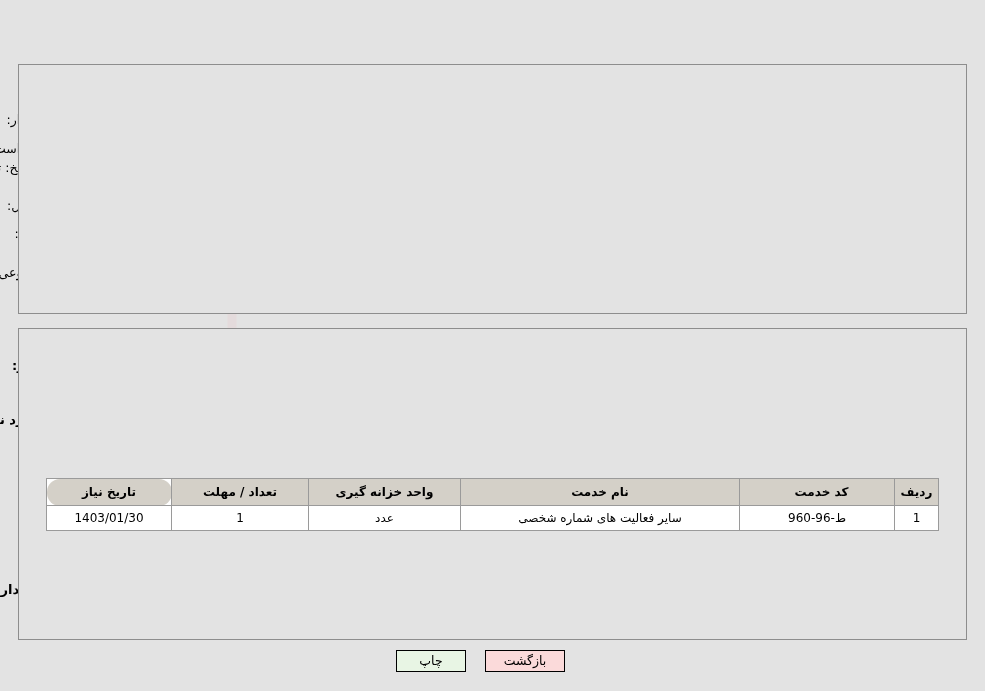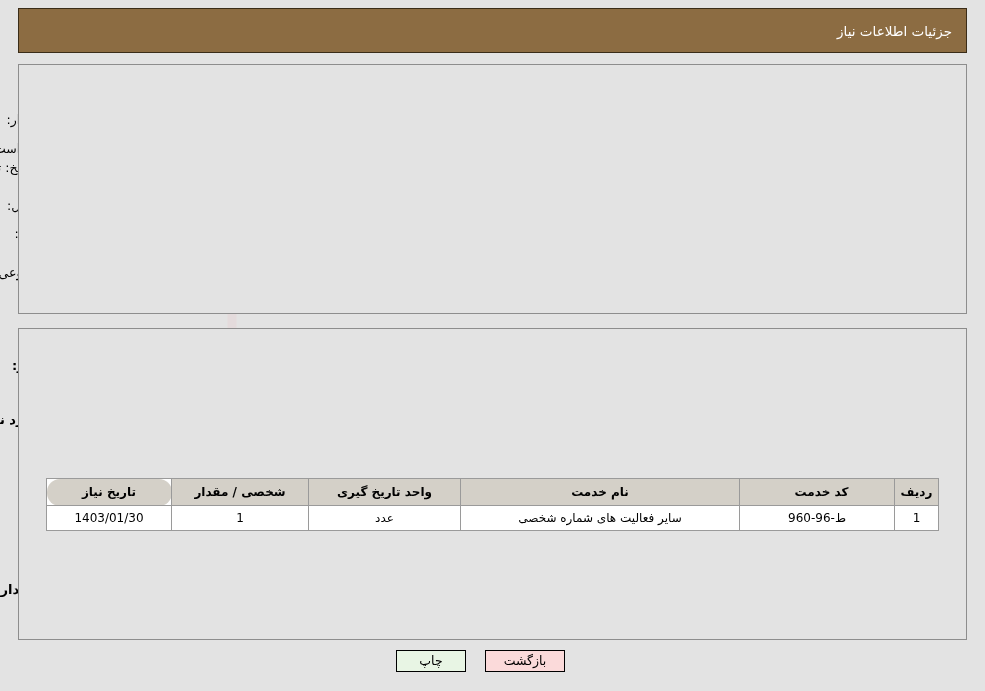--- a/index.html
+++ b/index.html
@@ -181,23 +181,20 @@
 <div id="page">
 
   <svg class="watermark" viewBox="0 0 985 240" xmlns="http://www.w3.org/2000/svg">
 
     <path d="M150 185 L150 255 C150 300 185 330 230 345 C275 330 310 300 310 255 L310 185 Z" transform="translate(0,-140) scale(1,0.62)" fill="none" stroke="#e9c9cd" stroke-width="9"></path>
     <path d="M185 60 L232 125 L279 60" fill="none" stroke="#e9c9cd" stroke-width="11"></path>
     <path d="M205 95 L232 130 L232 190" fill="none" stroke="#e9c9cd" stroke-width="9"></path>
     <text x="470" y="130" font-family="'DejaVu Sans','Liberation Sans',sans-serif" font-size="86" font-weight="bold" fill="#cfcfcf" text-anchor="middle" letter-spacing="2" direction="ltr">AriaTender.net</text>
   </svg>
 
-  <div class="header-bar">
-    <span class="header-title">جزئیات اطلاعات نیاز</span>
-  </div>
 
   <div class="panel" id="panel-top"></div>
 
   <div class="lbl" style="top:84px; right:880px; width:92px;">شماره نیاز:</div>
   <div class="fld center" style="top:82px; right:608px; width:184px; height:20px;">1103090694000008</div>
 
   <div class="lbl" style="top:84px; right:292px; width:170px; text-align:right;">تاریخ و ساعت اعلان عمومی:</div>
   <div class="fld center" style="top:82px; right:700px; left:282px; width:auto; height:20px;">1403/01/18 - 13:31</div>
 
   <div class="lbl" style="top:112px; right:880px; width:95px;">نام دستگاه خریدار:</div>
@@ -257,22 +254,22 @@
 
   <div class="lbl bold" style="top:443px; right:880px; width:86px; font-size:13px;">گروه خدمت:</div>
   <div class="fld right" style="top:438px; right:176px; left:145px; height:22px;">سایر فعالیت‌های خدماتی</div>
 
   <table class="tbl" style="top:478px; right:46px; width:893px;">
     <thead>
       <tr>
         <th style="width:35px;margin-left:8px;">ردیف</th>
         <th style="width:137px;padding-left:13px;">کد خدمت</th>
         <th>نام خدمت</th>
-        <th style="width:143px;">واحد تاریخ گیری</th>
-        <th style="width:128px;">شخصی / مقدار</th>
+        <th style="width:143px;">واحد خزانه گیری</th>
+        <th style="width:128px;">تعداد / مهلت</th>
         <th style="width:116px;border-radius:13px;">تاریخ نیاز</th>
       </tr>
     </thead>
     <tbody>
       <tr>
         <td>1</td>
         <td>ط-96-960</td>
         <td>سایر فعالیت های شماره شخصی</td>
         <td>عدد</td>
         <td>1</td>

